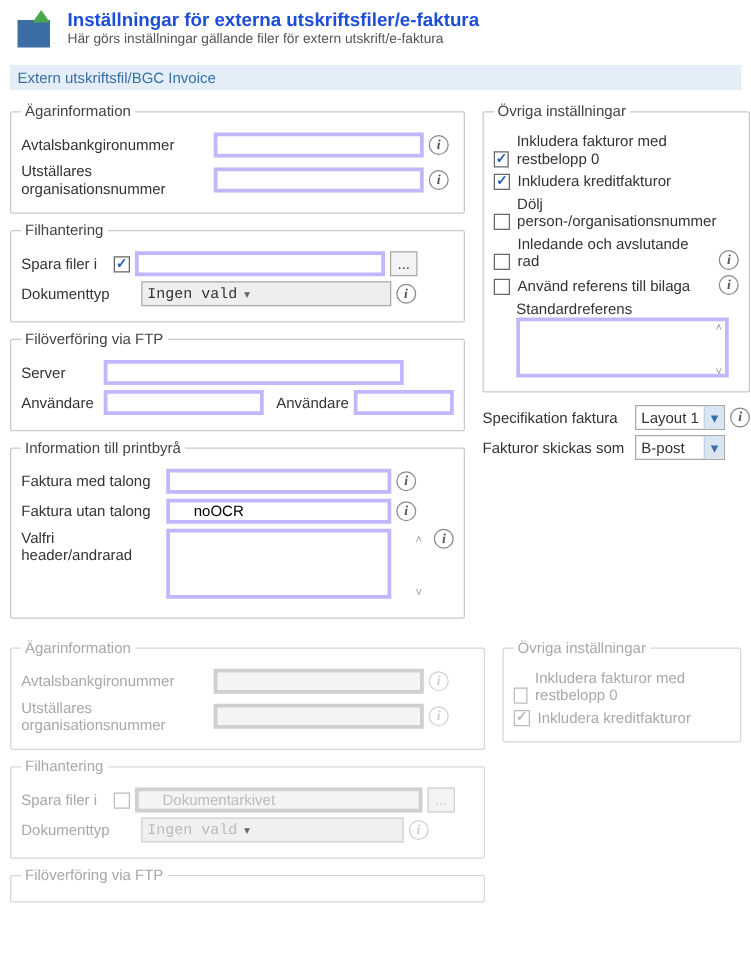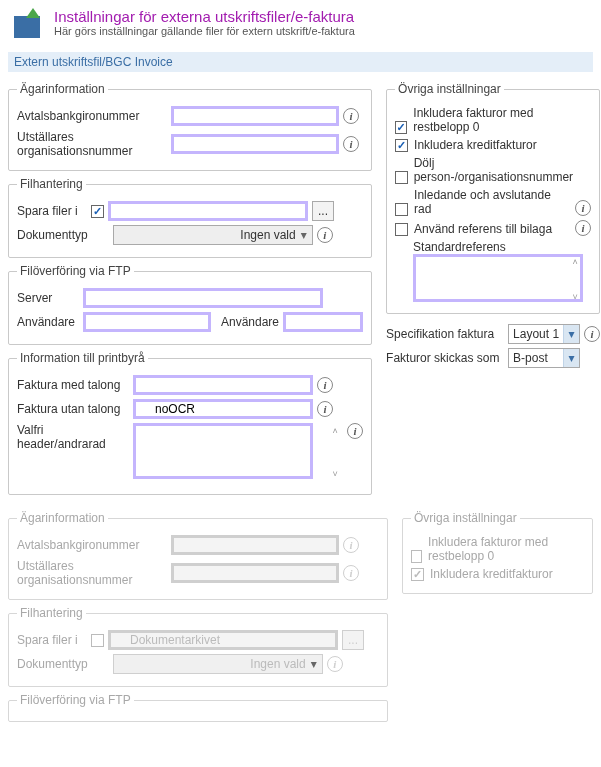--- a/index.html
+++ b/index.html
@@ -9,21 +9,21 @@
     font-size: 12px;
     color: #333;
     background: #fff;
     width: 601px;
   }
   .page { padding: 4px 8px 8px 8px; }
   .header { display:flex; align-items:flex-start; gap:10px; padding:4px 4px 8px 4px; }
   .header-icon { width:32px; height:32px; flex:0 0 auto; position:relative; }
   .header-icon .box { position:absolute; left:2px; top:8px; width:26px; height:22px; background:#3a6ea5; }
   .header-icon .arrow { position:absolute; left:14px; top:0; width:0; height:0; border-left:7px solid transparent; border-right:7px solid transparent; border-bottom:10px solid #4aa64a; }
-  .header-text h1 { margin:0; font-size:15px; font-weight:400; color:#a21caf; }
+  .header-text h1 { margin:0; font-size:15px; font-weight:700; color:#1d4ed8; }
   .header-text .sub { font-size:11px; color:#555; }
   .section-bar {
     background:#e4eef8;
     color:#3a6ea5;
     font-size:12px;
     padding:3px 6px;
     margin-top:4px;
   }
   .columns { display:flex; gap:14px; padding:4px 0 0 0;}
   .col-left { flex: 0 0 352px; }
@@ -62,23 +62,23 @@
     width:22px; height:20px; border:1px solid #a9a9a9; background:#f3f3f3;
     display:inline-flex; align-items:center; justify-content:center; cursor:pointer;
   }
   .chk { width:13px; height:13px; border:1px solid #666; background:#fff; display:inline-flex; align-items:center; justify-content:center; cursor:pointer; }
   .chk.checked::after { content:"✓"; font-size:11px; line-height:1; color:#1a5fb4; font-weight:bold; }
   .chk.disabled { border-color:#bbb; cursor:default;}
   .chk.disabled.checked::after { color:#bbb; }
   .cb-row { display:flex; align-items:flex-end; gap:6px; margin:4px 0; }
   .cb-row .cb-label { font-size:12px; }
   .faux-select {
-    display:flex; align-items:center; justify-content:flex-end;
+    display:flex; align-items:center; justify-content:flex-start;
     border:1px solid #a9a9a9; background:#eee; height:20px; width:200px;
-    padding:0 0 0 4px; cursor:default;
+    padding:0 0 0 4px; cursor:default;font-family:Liberation Mono, monospace;
   }
   .faux-select .caret { width:16px; height:100%; display:flex; align-items:center; justify-content:center; color:#666;}
   .combo {
     display:flex; align-items:center; border:1px solid #a9a9a9; background:#fff;
     height:20px; padding:0 0 0 4px; width:72px;
   }
   .combo .caret { width:16px; height:100%; background:#d9e6f2; display:flex; align-items:center; justify-content:center; color:#3a6ea5; border-left:1px solid #c0d4e8;}
   .combo .txt { flex:1; }
   .txtarea-wrap { position:relative; flex:1 1 auto; }
   .txtarea-wrap textarea { width:170px; height:56px; }

